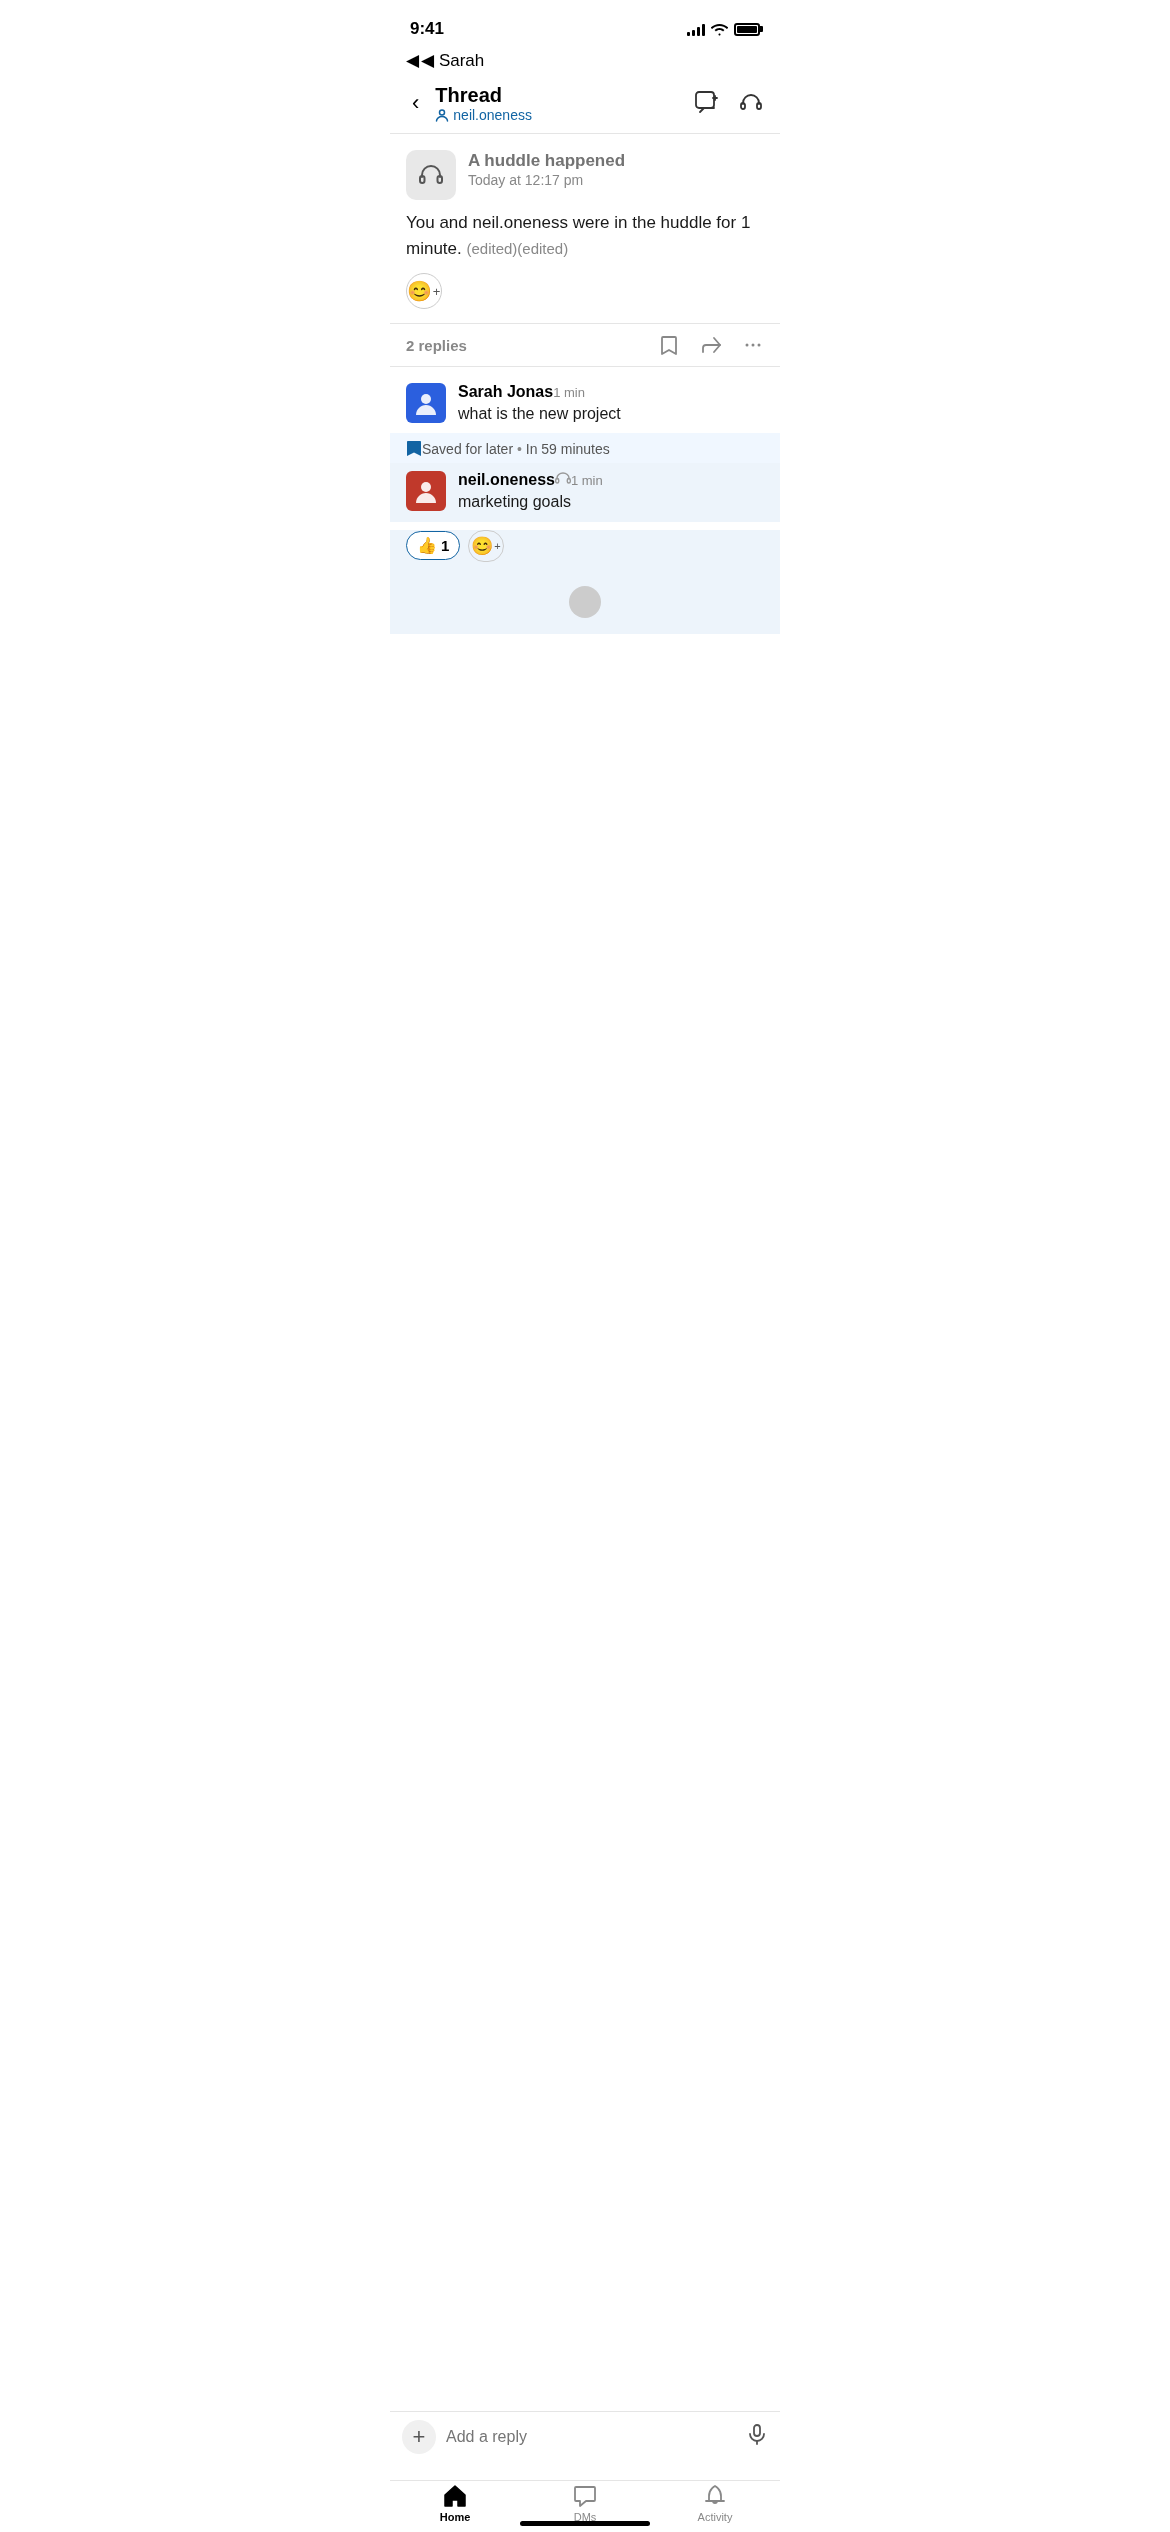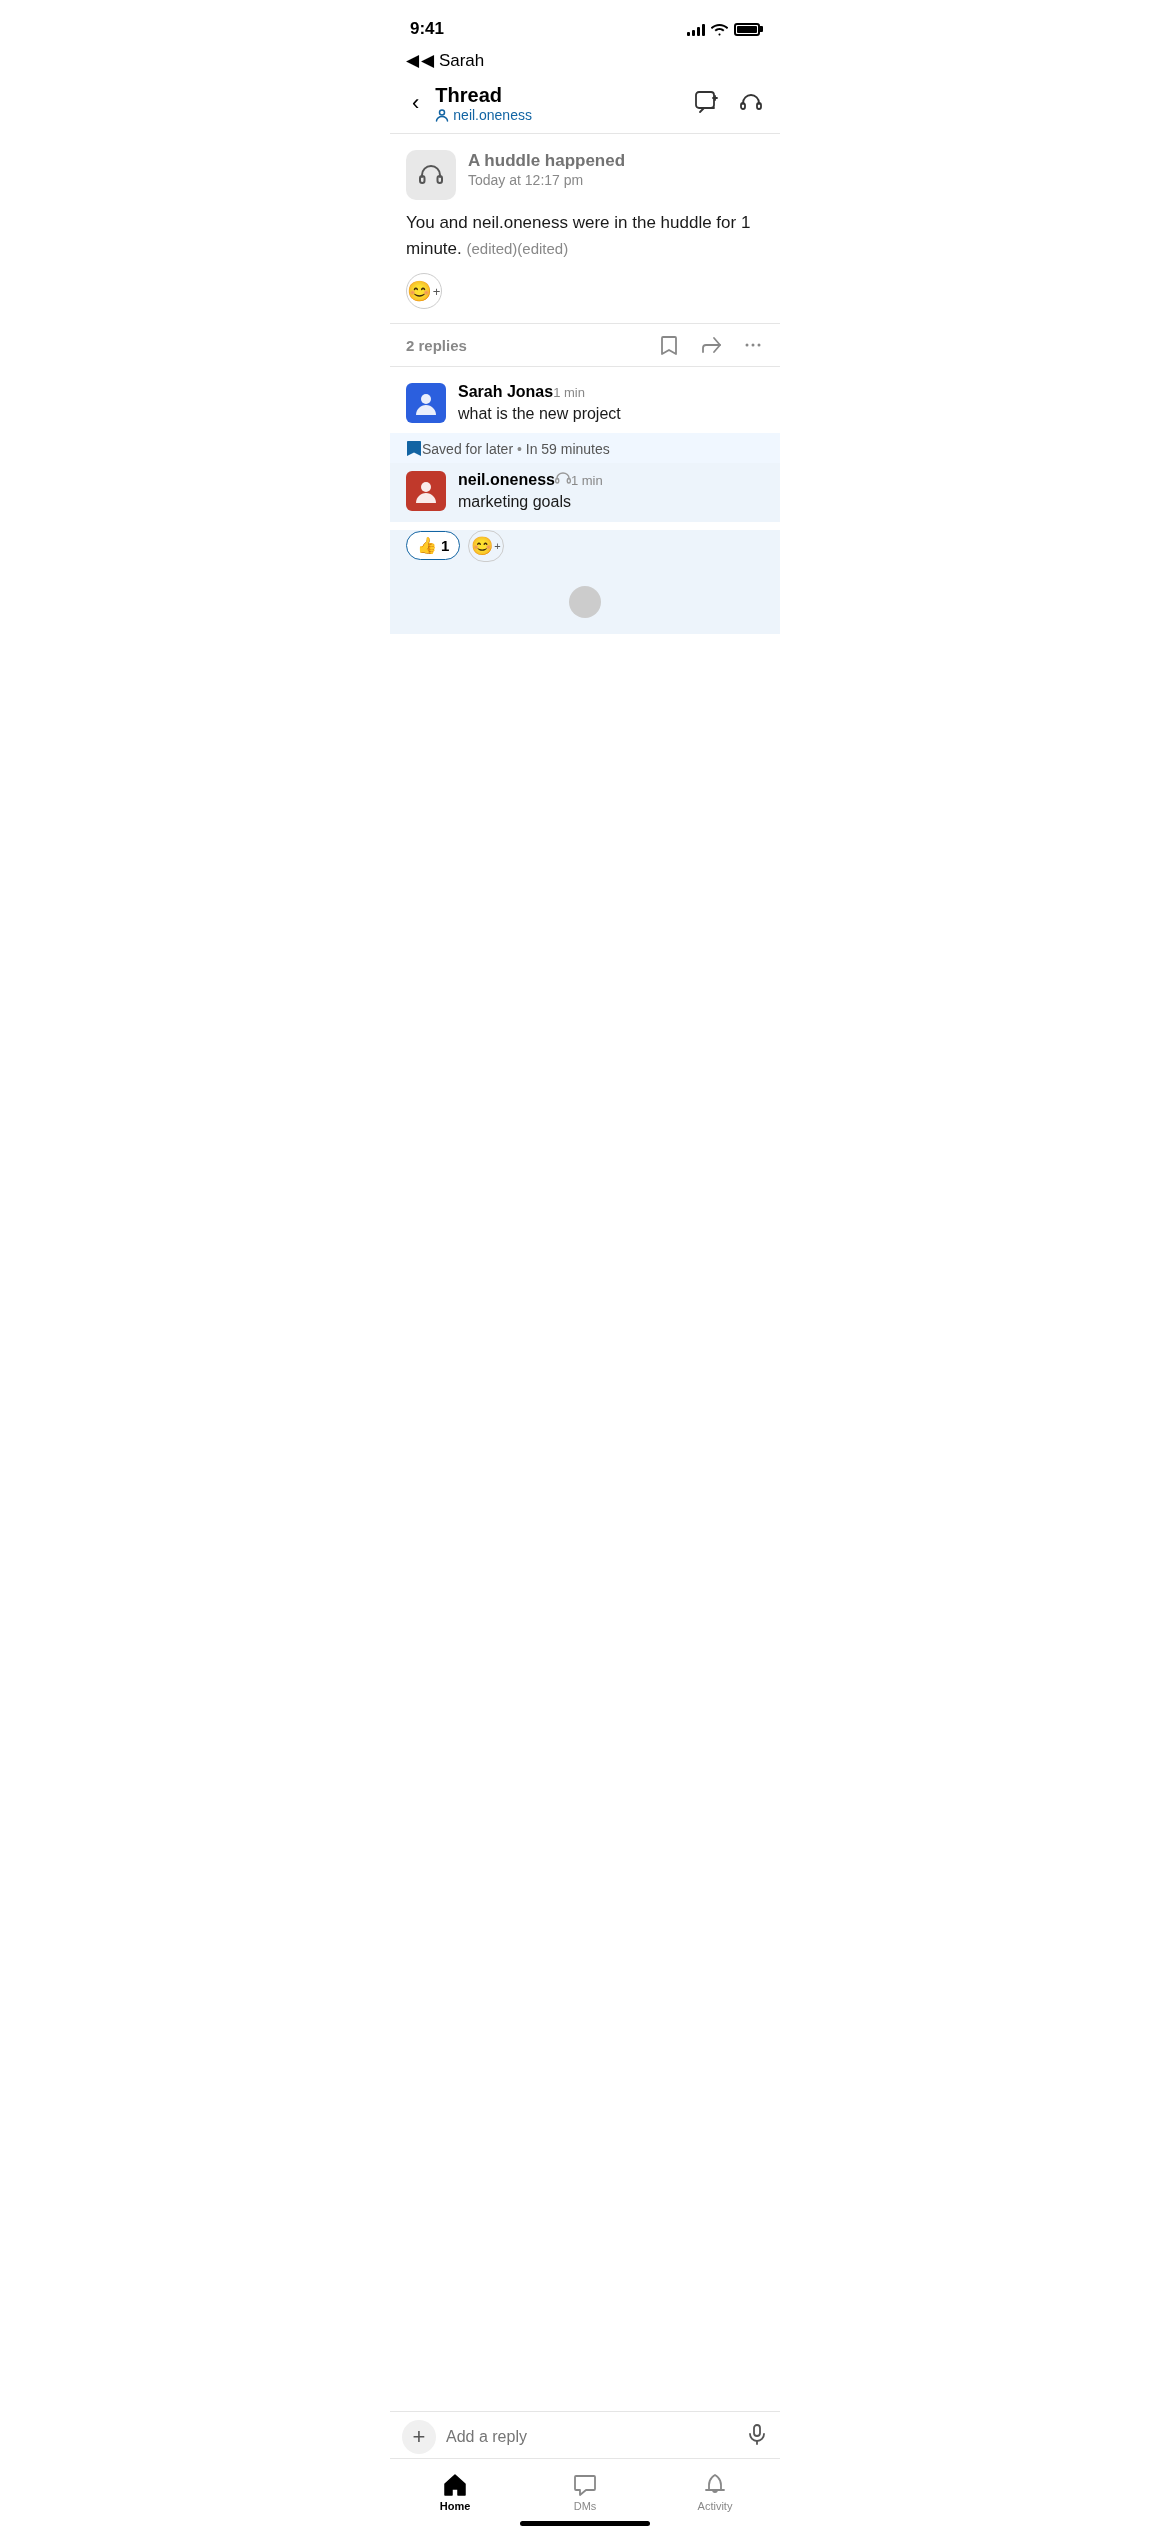--- a/index.html
+++ b/index.html
@@ -377,21 +377,21 @@
     }
 
     
     .bottom-nav {
       position: fixed;
       bottom: 0;
       left: 0;
       right: 0;
       width: 390px;
       margin: 0 auto;
-      height: 74px;
+      height: 52px;
       background: #fff;
       border-top: 1px solid #e5e5e5;
       display: flex;
       align-items: center;
       justify-content: space-around;
       padding-bottom: 8px;
     }
     .nav-tab {
       display: flex;
       flex-direction: column;

